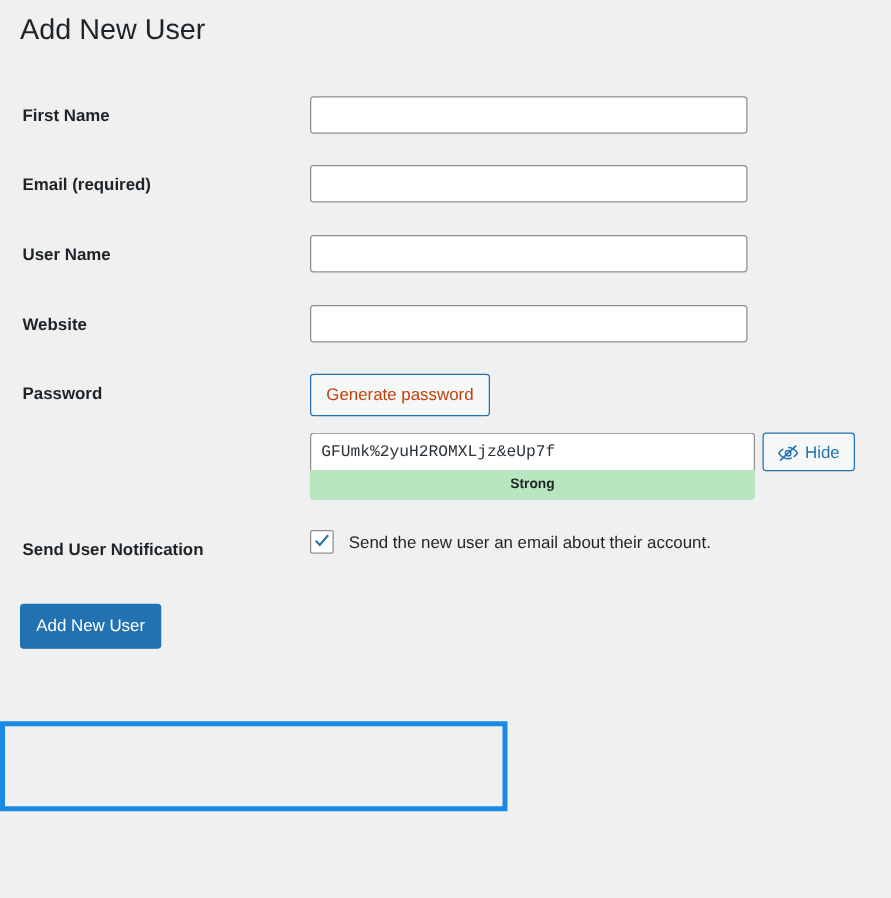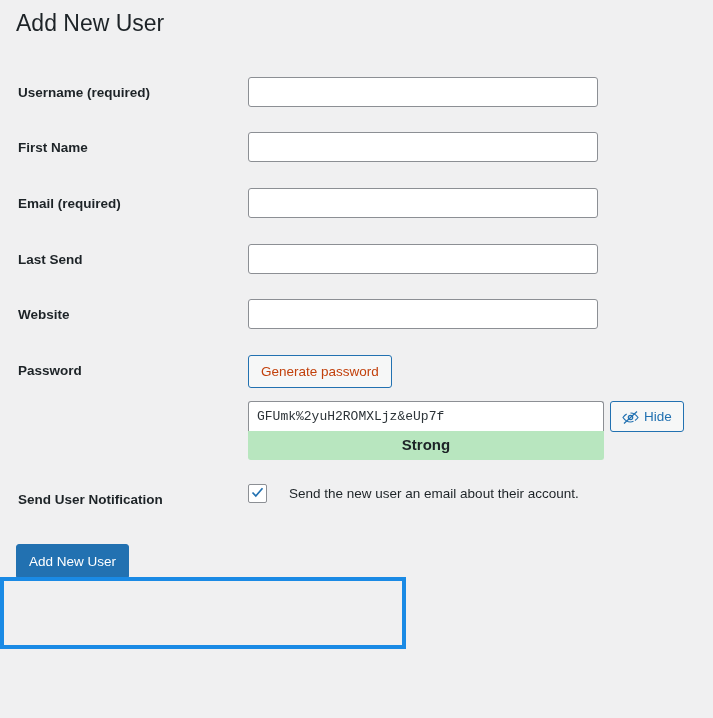--- a/index.html
+++ b/index.html
@@ -108,21 +108,21 @@
     outline: none;
   }
   .pw-strength {
     width: 356px;
     box-sizing: border-box;
     background: #b8e6bf;
     border: 1px solid #b8e6bf;
     border-top: none;
     border-radius: 0 0 3px 3px;
     text-align: center;
-    font-size: 15px;
+    font-size: 11px;
     font-weight: bold;
     color: #1d2327;
     padding: 5px 0 6px 0;
   }
   .hide-btn {
     display: inline-flex;
     align-items: flex-start;
     gap: 5px;
     background: #f6f7f7;
     border: 1px solid #2271b1;
@@ -135,21 +135,21 @@
     height: 31px;
     box-sizing: border-box;
     font-family: "Liberation Sans", sans-serif;
   }
   .eye-icon { display: inline-block; width: 17px; height: 15px; }
 
   .notify-row td { padding-top: 16px; }
   .check-line {
     display: flex;
     align-items: center;
-    gap: 22px;
+    gap: 12px;
     font-size: 13.5px;
     color: #1d2327;
   }
   .checkbox {
     width: 17px;
     height: 17px;
     border: 1px solid #8c8f94;
     border-radius: 2px;
     background: #fff;
     position: relative;
@@ -213,40 +213,34 @@
 </style>
 </head>
 <body>
 
 <div class="page">
 
   <h1 class="page-title">Add New User</h1>
 
   <table class="form-table">
     <tbody>
-      <tr class="row-username">
-        <th>Username (required)</th>
-        <td>
-          <input class="regular-text" type="text" placeholder="" style="">
-        </td>
-      </tr>
       <tr>
         <th>First Name</th>
         <td>
           <input class="regular-text" type="text" placeholder="" style="">
         </td>
       </tr>
       <tr>
         <th>Email (required)</th>
         <td>
           <input class="regular-text" type="text" placeholder="" style="">
         </td>
       </tr>
       <tr>
-        <th>Last Send</th>
+        <th>User Name</th>
         <td>
           <input class="regular-text" type="text" placeholder="" style="">
         </td>
       </tr>
       <tr>
         <th>Website</th>
         <td>
           <input class="regular-text" type="text" placeholder="" style="">
         </td>
       </tr>

